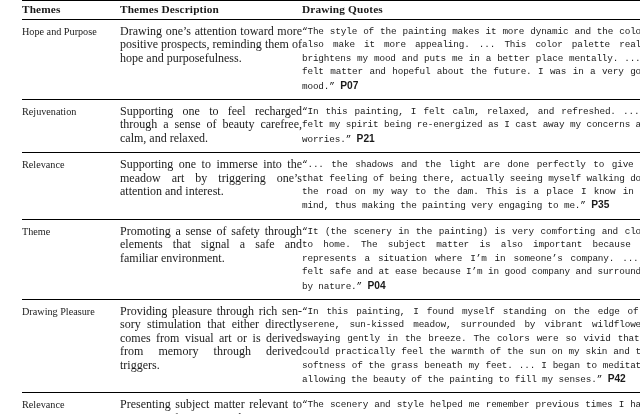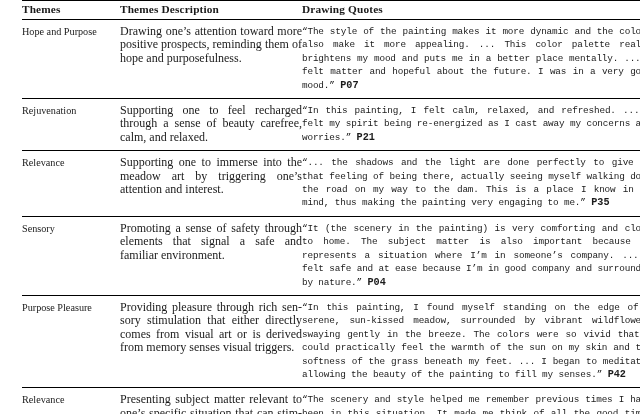--- a/index.html
+++ b/index.html
@@ -75,21 +75,21 @@
   td.cell-quote {
     font-family: "Liberation Mono", "DejaVu Sans Mono", monospace;
     font-size: 9.35px;
     line-height: 13.4px;
     text-align: justify;
     text-align-last: left;
     word-spacing: 0px;
     letter-spacing: -0.15px;
   }
   td.cell-quote .pid {
-    font-family: Liberation Mono, monospace;
+    font-family: Liberation Sans, sans-serif;
     font-weight: bold;
     font-size: 10.2px;
     letter-spacing: 0;
   }
 </style>
 </head>
 <body>
 
 <div id="table-wrap">
   <table class="themes-table">
@@ -115,27 +115,27 @@
           <td class="cell-theme">Rejuvenation</td>
           <td class="cell-desc">Supporting one to feel recharged through a sense of beauty carefree, calm, and relaxed.</td>
           <td class="cell-quote"><span>“In this painting, I felt calm, relaxed, and refreshed. ... I felt my spirit being re-energized as I cast away my concerns and worries.”</span> <span class="pid">P21</span></td>
         </tr>
         <tr class="data-row">
           <td class="cell-theme">Relevance</td>
           <td class="cell-desc">Supporting one to immerse into the meadow art by triggering one’s attention and interest.</td>
           <td class="cell-quote"><span>“... the shadows and the light are done perfectly to give me that feeling of being there, actually seeing myself walking down the road on my way to the dam. This is a place I know in my mind, thus making the painting very engaging to me.”</span> <span class="pid">P35</span></td>
         </tr>
         <tr class="data-row">
-          <td class="cell-theme">Sensory</td>
+          <td class="cell-theme">Theme</td>
           <td class="cell-desc">Promoting a sense of safety through elements that signal a safe and familiar environment.</td>
           <td class="cell-quote"><span>“It (the scenery in the painting) is very comforting and close to home. The subject matter is also important because it represents a situation where I’m in someone’s company. ... I felt safe and at ease because I’m in good company and surrounded by nature.”</span> <span class="pid">P04</span></td>
         </tr>
         <tr class="data-row">
-          <td class="cell-theme">Purpose Pleasure</td>
-          <td class="cell-desc">Providing pleasure through rich sen-sory stimulation that either directly comes from visual art or is derived from memory senses visual triggers.</td>
+          <td class="cell-theme">Drawing Pleasure</td>
+          <td class="cell-desc">Providing pleasure through rich sen-sory stimulation that either directly comes from visual art or is derived from memory through derived triggers.</td>
           <td class="cell-quote"><span>“In this painting, I found myself standing on the edge of a serene, sun-kissed meadow, surrounded by vibrant wildflowers swaying gently in the breeze. The colors were so vivid that I could practically feel the warmth of the sun on my skin and the softness of the grass beneath my feet. ... I began to meditate, allowing the beauty of the painting to fill my senses.”</span> <span class="pid">P42</span></td>
         </tr>
         <tr class="data-row">
           <td class="cell-theme">Relevance</td>
           <td class="cell-desc">Presenting subject matter relevant to one’s specific situation that can stim-ulate memories or constructive reflec-tions.</td>
           <td class="cell-quote"><span>“The scenery and style helped me remember previous times I have been in this situation. It made me think of all the good times and look forward to more good times. It was a very positive way to pass the time and think about what I need to be focusing on in life.”</span> </td>
         </tr>
       </tbody>
   </table>
 </div>

